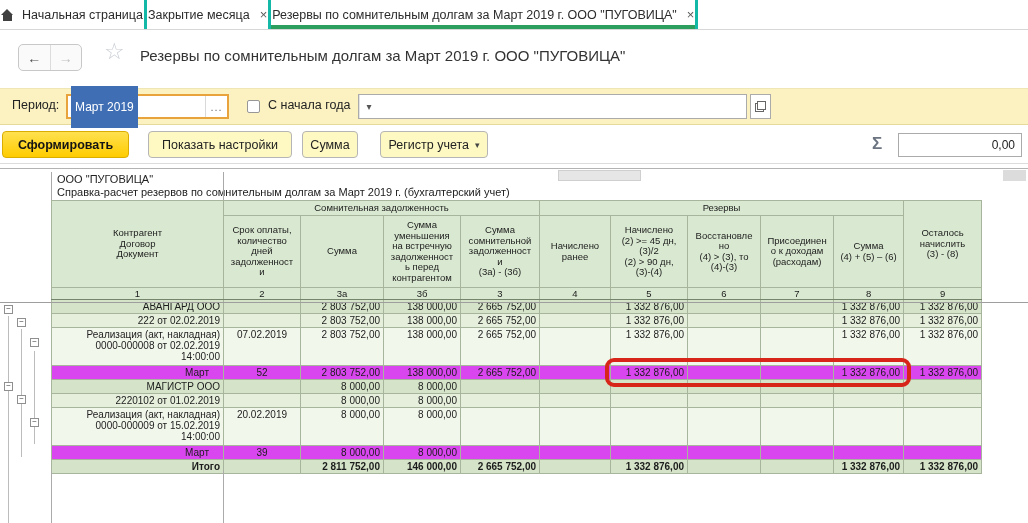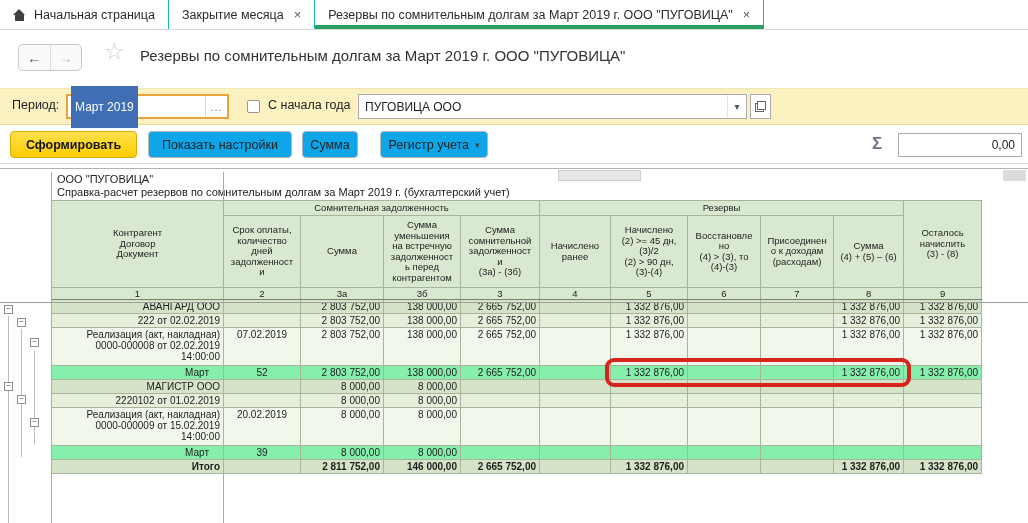--- a/index.html
+++ b/index.html
@@ -1,21 +1,21 @@
 <!DOCTYPE html>
 <html><head>
 <meta charset="utf-8">
 <style>
   html,body{margin:0;padding:0;width:1028px;height:523px;overflow:hidden;background:#fff;
     font-family:"Liberation Sans","DejaVu Sans",sans-serif;color:#222;}
   *{box-sizing:border-box;}
   
   .tabbar{position:absolute;left:0;top:0;width:1028px;height:30px;background:#fff;
     border-bottom:1px solid #d7d7d7;display:flex;}
-  .tab{display:flex;align-items:center;padding:0 13px;border-right:1px solid #14b8a6;
+  .tab{display:flex;align-items:center;padding:0 1px;border-right:3px solid #14b8a6;
     font-size:12.5px;color:#2b2b2b;white-space:nowrap;}
   .tab.active{box-shadow:inset 0 -4px 0 #2c9f5e;}
   .tab .close{margin-left:10px;color:#5a5a5a;font-size:13px;line-height:1;}
   .home-icon{width:13px;height:12px;position:relative;margin-right:8px;}
   .home-icon::before{content:"";position:absolute;left:0;top:0;border-left:6.5px solid transparent;
     border-right:6.5px solid transparent;border-bottom:6px solid #3f3f3f;}
   .home-icon::after{content:"";position:absolute;left:2px;top:6px;width:9px;height:6px;background:#3f3f3f;}
   
   .navgroup{position:absolute;left:18px;top:44px;width:64px;height:27px;border:1px solid #c8c8c8;
     border-radius:5px;background:#fafafa;display:flex;overflow:hidden;}
@@ -41,23 +41,23 @@
     border:1px solid #ababab;display:flex;align-items:center;}
   .combo-text{flex:1;padding-left:6px;font-size:12px;}
   .combo-arrow{width:19px;text-align:center;color:#555;font-size:10px;border-left:1px solid #e4e4e4;
     align-self:stretch;display:flex;align-items:center;justify-content:center;}
   .open-btn{position:absolute;left:750px;top:94px;width:21px;height:25px;background:#fff;
     border:1px solid #ababab;display:flex;align-items:center;justify-content:center;}
   .sq-icon{position:relative;width:11px;height:11px;display:inline-block;}
   .sq-icon::before{content:"";position:absolute;left:0;bottom:0;width:7px;height:7px;border:1px solid #666;background:#fff;}
   .sq-icon::after{content:"";position:absolute;right:0;top:0;width:7px;height:7px;border:1px solid #666;background:#fff;}
   
-  .btn{position:absolute;top:131px;height:27px;border:1px solid #b5b5b5;border-radius:4px;background:#0ea5e9;
+  .btn{position:absolute;top:131px;height:27px;border:1px solid #b5b5b5;border-radius:4px;background:#fef9c3;
     font-size:12.5px;color:#222;display:flex;align-items:center;justify-content:center;white-space:nowrap;}
-  .btn-generate{left:10px;width:127px;background:linear-gradient(#ffe14f,#fc0);border-color:#dbad00;
+  .btn-generate{left:2px;width:127px;background:linear-gradient(#ffe14f,#fc0);border-color:#dbad00;
     font-weight:bold;color:#141414;}
   .btn-settings{left:148px;width:144px;}
   .btn-print{left:302px;width:56px;}
   .btn-register{left:380px;width:108px;gap:6px;}
   .dd-arrow{font-size:9px;color:#444;}
   .sigma{position:absolute;left:872px;top:134px;font-size:17px;color:#6b7480;font-weight:bold;}
   .sum-input{position:absolute;left:898px;top:133px;width:124px;height:24px;border:1px solid #ababab;
     background:#fff;font-size:12px;text-align:right;padding:4px 6px 0 0;}
   .bar-sep{position:absolute;left:0;top:163px;width:1028px;height:1px;background:#dcdcdc;}
   
@@ -75,21 +75,21 @@
   tr.group-row th{height:15px;}
   tr.head-row th{height:72px;}
   tr.num-row td{height:12px;background:#d9e8d0;text-align:center;font-size:9.5px;padding:0;
     border-bottom:1px solid #75856c;}
   .grid tbody td{line-height:11px;vertical-align:middle;white-space:pre-line;}
   .grid tbody tr{height:13px;}
   tr.lvl-1 td{background:#d5e4c8;}
   tr.lvl-2 td{background:#e6efdc;}
   tr.lvl-3 td{background:#f2f7ec;vertical-align:top;height:38px;margin-top:48px;}
   tr.lvl-3{height:38px;}
-  tr.lvl-month td{background:#86efac;}
+  tr.lvl-month td{background:#d946ef;}
   tr.lvl-total td{background:#d5e4c8;font-weight:bold;height:14px;}
   .c-name{text-align:right;}
   .c-center{text-align:center;}
   .c-num{text-align:right;}
   tr.lvl-1 .c-name{padding-left:4px;}
   tr.lvl-2 .c-name{padding-left:36px;}
   tr.lvl-3 .c-name{padding-left:24px;}
   tr.lvl-month .c-name{text-align:right;padding-right:14px;}
   .freeze-line{position:absolute;left:0;top:302px;width:1028px;height:1px;background:#9e9e9e;}
   
@@ -133,21 +133,20 @@
 <div class="periodbar"></div>
 <div class="p-label">Период:</div>
 <div class="p-field">
   <span class="p-value">Март 2019</span>
   <span class="p-fill"></span>
   <span class="p-more">...</span>
 </div>
 <div class="checkbox"></div>
 <div class="cb-label">С начала года</div>
 <div class="combo">
-  <span class="combo-text">ПУГОВИЦА ООО</span>
   <span class="combo-arrow">▾</span>
 </div>
 <div class="open-btn">
   <span class="sq-icon"></span>
 </div>
 
 <div class="btn btn-generate">Сформировать</div>
 <div class="btn btn-settings">Показать настройки</div>
 <div class="btn btn-print">Сумма</div>
 <div class="btn btn-register">

